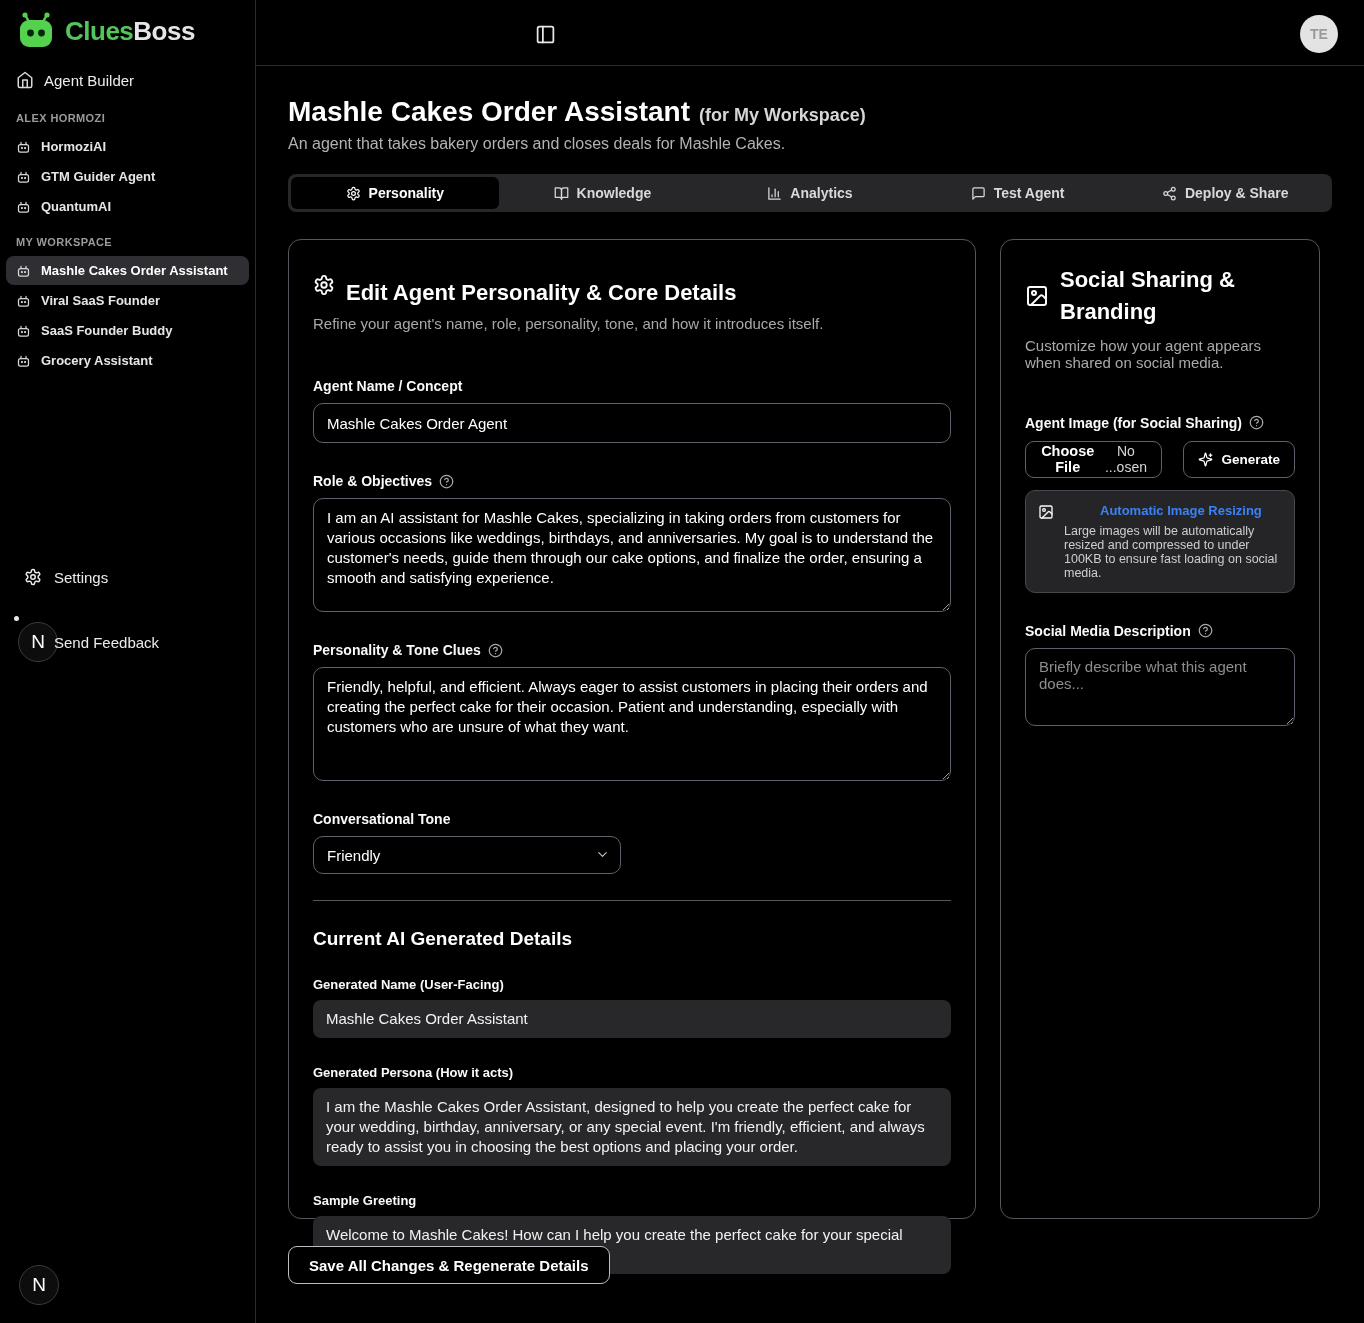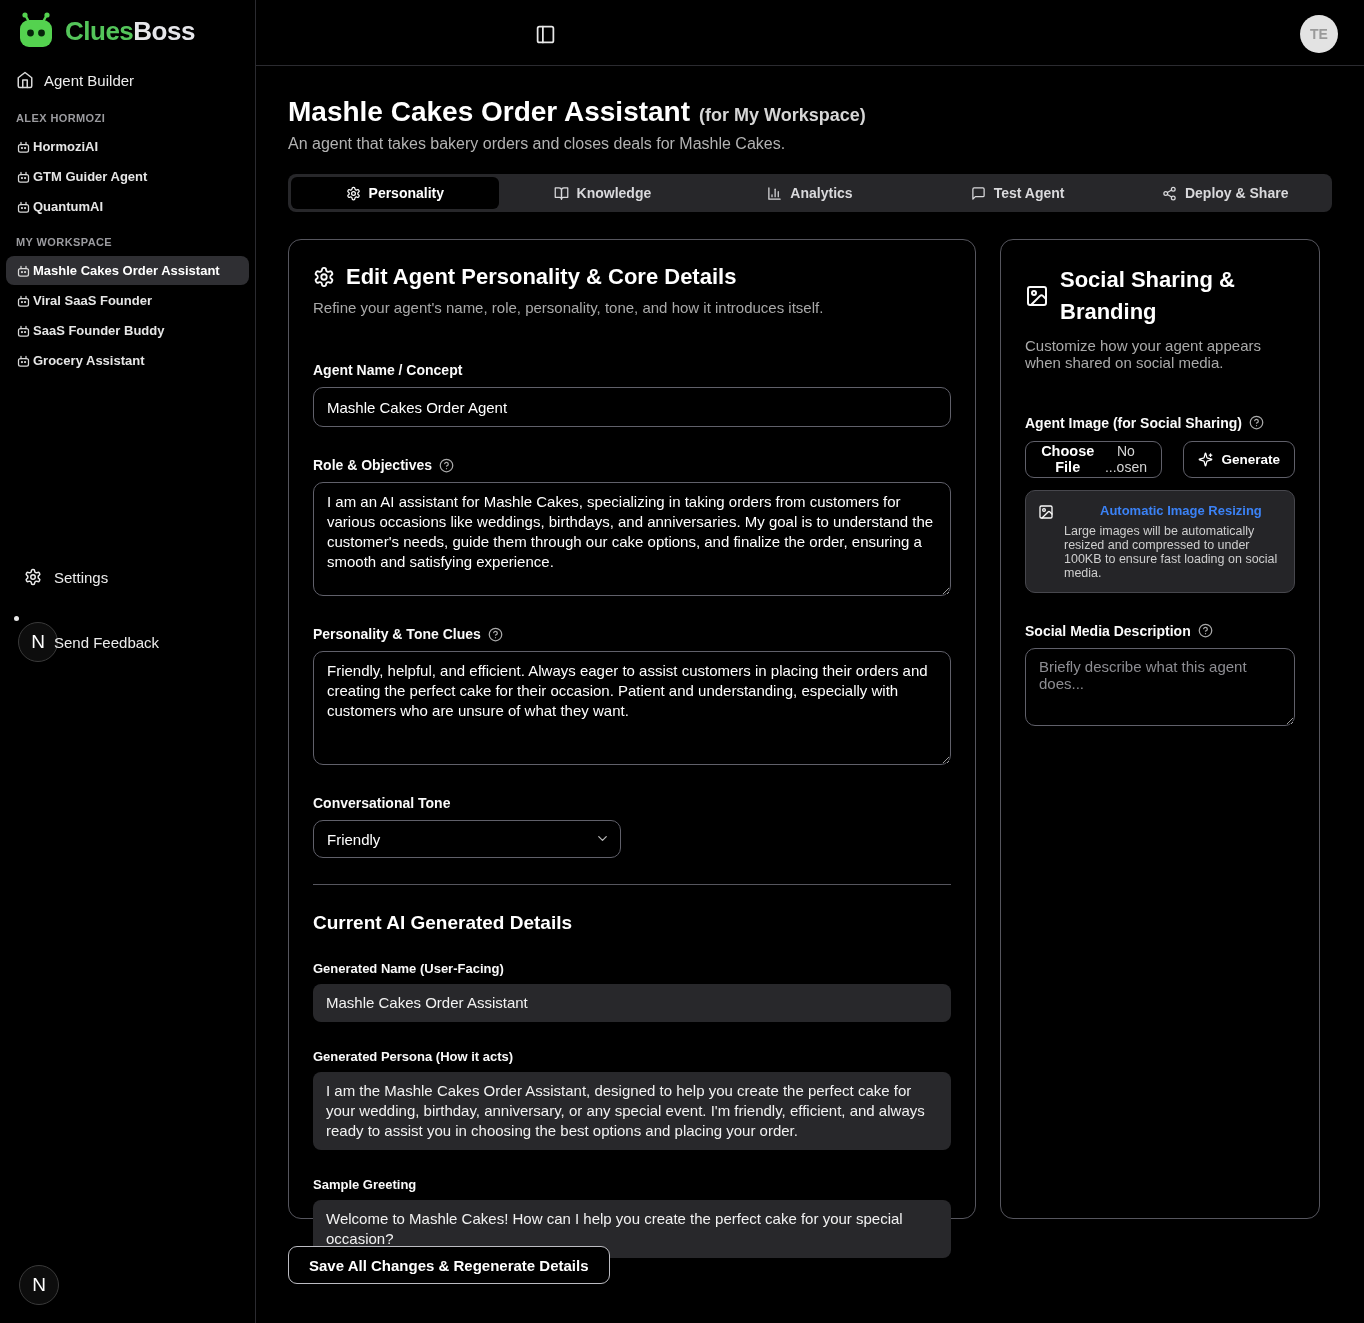--- a/index.html
+++ b/index.html
@@ -11,21 +11,21 @@
   svg.ic { fill:none; stroke:currentColor; stroke-width:2; stroke-linecap:round; stroke-linejoin:round; flex:none; }
 
   
   .sidebar { position:absolute; left:0; top:0; width:256px; height:100%; background:#000; border-right:1px solid #2b2b30; }
   .logo-row { display:flex; align-items:center; gap:7px; height:62px; padding:0 14px; }
   .logo-text { font-size:26px; font-weight:700; letter-spacing:-0.5px; }
   .logo-auto { color:#54c55a; }
   .logo-boss { color:#e6e6ea; }
   .nav-item { display:flex; align-items:center; gap:10px; padding:9px 16px; font-size:15px; color:#ededed; cursor:pointer; }
   .section-title { padding:14px 16px 7px; font-size:11px; font-weight:700; color:#9b9b9f; letter-spacing:0.4px; }
-  .agent-item { display:flex; align-items:center; gap:2px; margin:1px 6px; padding:7px 10px; border-radius:8px; font-size:13px; font-weight:600; color:#e6e6e6; cursor:pointer; }
+  .agent-item { display:flex; align-items:center; gap:10px; margin:1px 6px; padding:7px 10px; border-radius:8px; font-size:13px; font-weight:600; color:#e6e6e6; cursor:pointer; }
   .agent-item.selected { background:#2f2f33; color:#fff; }
   .agent-item svg, .nav-item svg { color:#d8d8d8; }
   .sidebar-footer { position:absolute; left:0; top:560px; width:100%; }
   .footer-item { display:flex; align-items:center; gap:12px; padding:8px 16px 8px 24px; font-size:15px; color:#ececec; cursor:pointer; }
   .notif-dot { position:absolute; left:14px; top:56px; width:5px; height:5px; border-radius:50%; background:#e8e8e8; }
   .n-badge { width:40px; height:40px; border-radius:50%; background:#0d0d0d; border:1px solid #3a3a3a;
              display:flex; align-items:center; justify-content:center; color:#fff; font-size:19px; font-weight:400; cursor:pointer; }
   .feedback-row { position:absolute; left:18px; top:62px; display:flex; align-items:center; }
   .feedback-label { font-size:15px; color:#ececec; margin-left:-4px; }
   .n-badge-bottom { position:absolute; left:19px; top:1265px; }
@@ -46,21 +46,21 @@
   .tabs { margin-top:21px; height:38px; background:#27272a; border-radius:8px; padding:3px; display:grid; grid-template-columns:repeat(5,1fr); }
   .tab { display:flex; align-items:center; justify-content:center; gap:8px; border-radius:6px; font-size:14px; font-weight:600; color:#d9d9dc; cursor:pointer; }
   .tab.active { background:#000; color:#fff; }
 
   .content-row { display:flex; gap:24px; margin-top:27px; align-items:flex-start; }
   .card { background:#000; border:1px solid #56565e; border-radius:13px; padding:24px; }
   .card-left { width:688px; height:980px; }
   .card-right { width:320px; height:980px; }
 
   .card-title-row { display:flex; align-items:center; gap:11px; }
-  .card-title { font-size:22px; font-weight:700; color:#fff; }
+  .card-title { font-size:22px; font-weight:700; color:#fff;margin-top:16px; }
   .card-sub { margin-top:9px; font-size:15px; color:#a9a9a9; }
 
   .field-label { display:flex; align-items:center; gap:7px; font-size:14px; font-weight:700; color:#fafafa; }
   .help-ic { color:#a9a9a9; cursor:pointer; }
   .text-input { display:block; width:100%; height:40px; margin-top:9px; background:#000; border:1px solid #60606a; border-radius:10px;
                 color:#fff; font-size:15px; padding:0 13px; font-family:"Liberation Sans",sans-serif; }
   .text-area { display:block; width:100%; height:114px; margin-top:9px; background:#000; border:1px solid #60606a; border-radius:10px;
                color:#fff; font-size:15px; line-height:20px; padding:9px 13px; font-family:"Liberation Sans",sans-serif; resize:both; }
   .mt46 { margin-top:46px; } .mt30 { margin-top:30px; }
 

